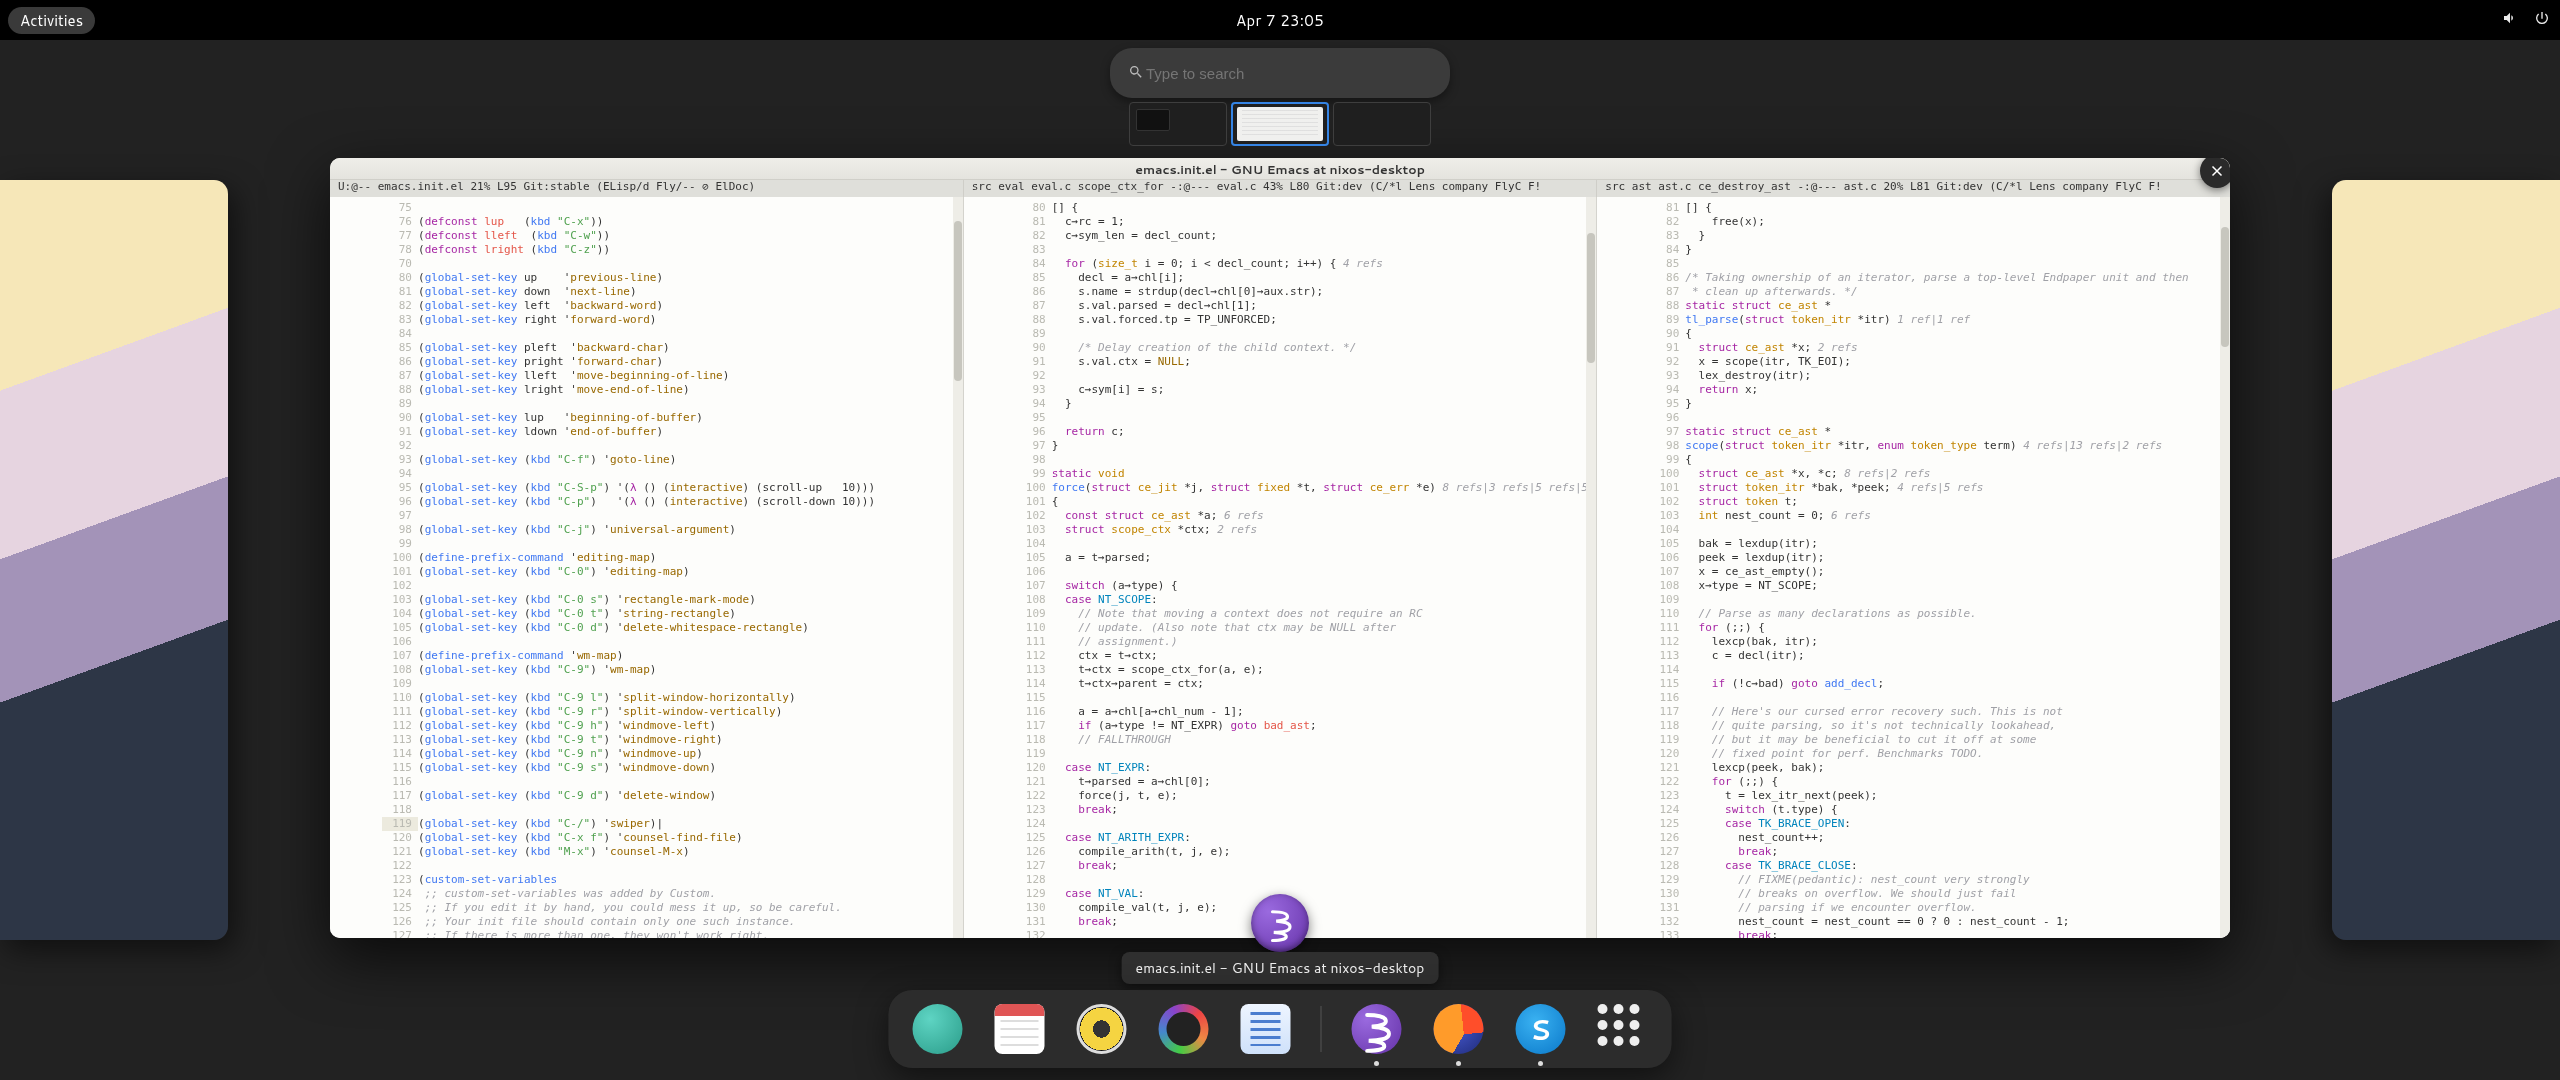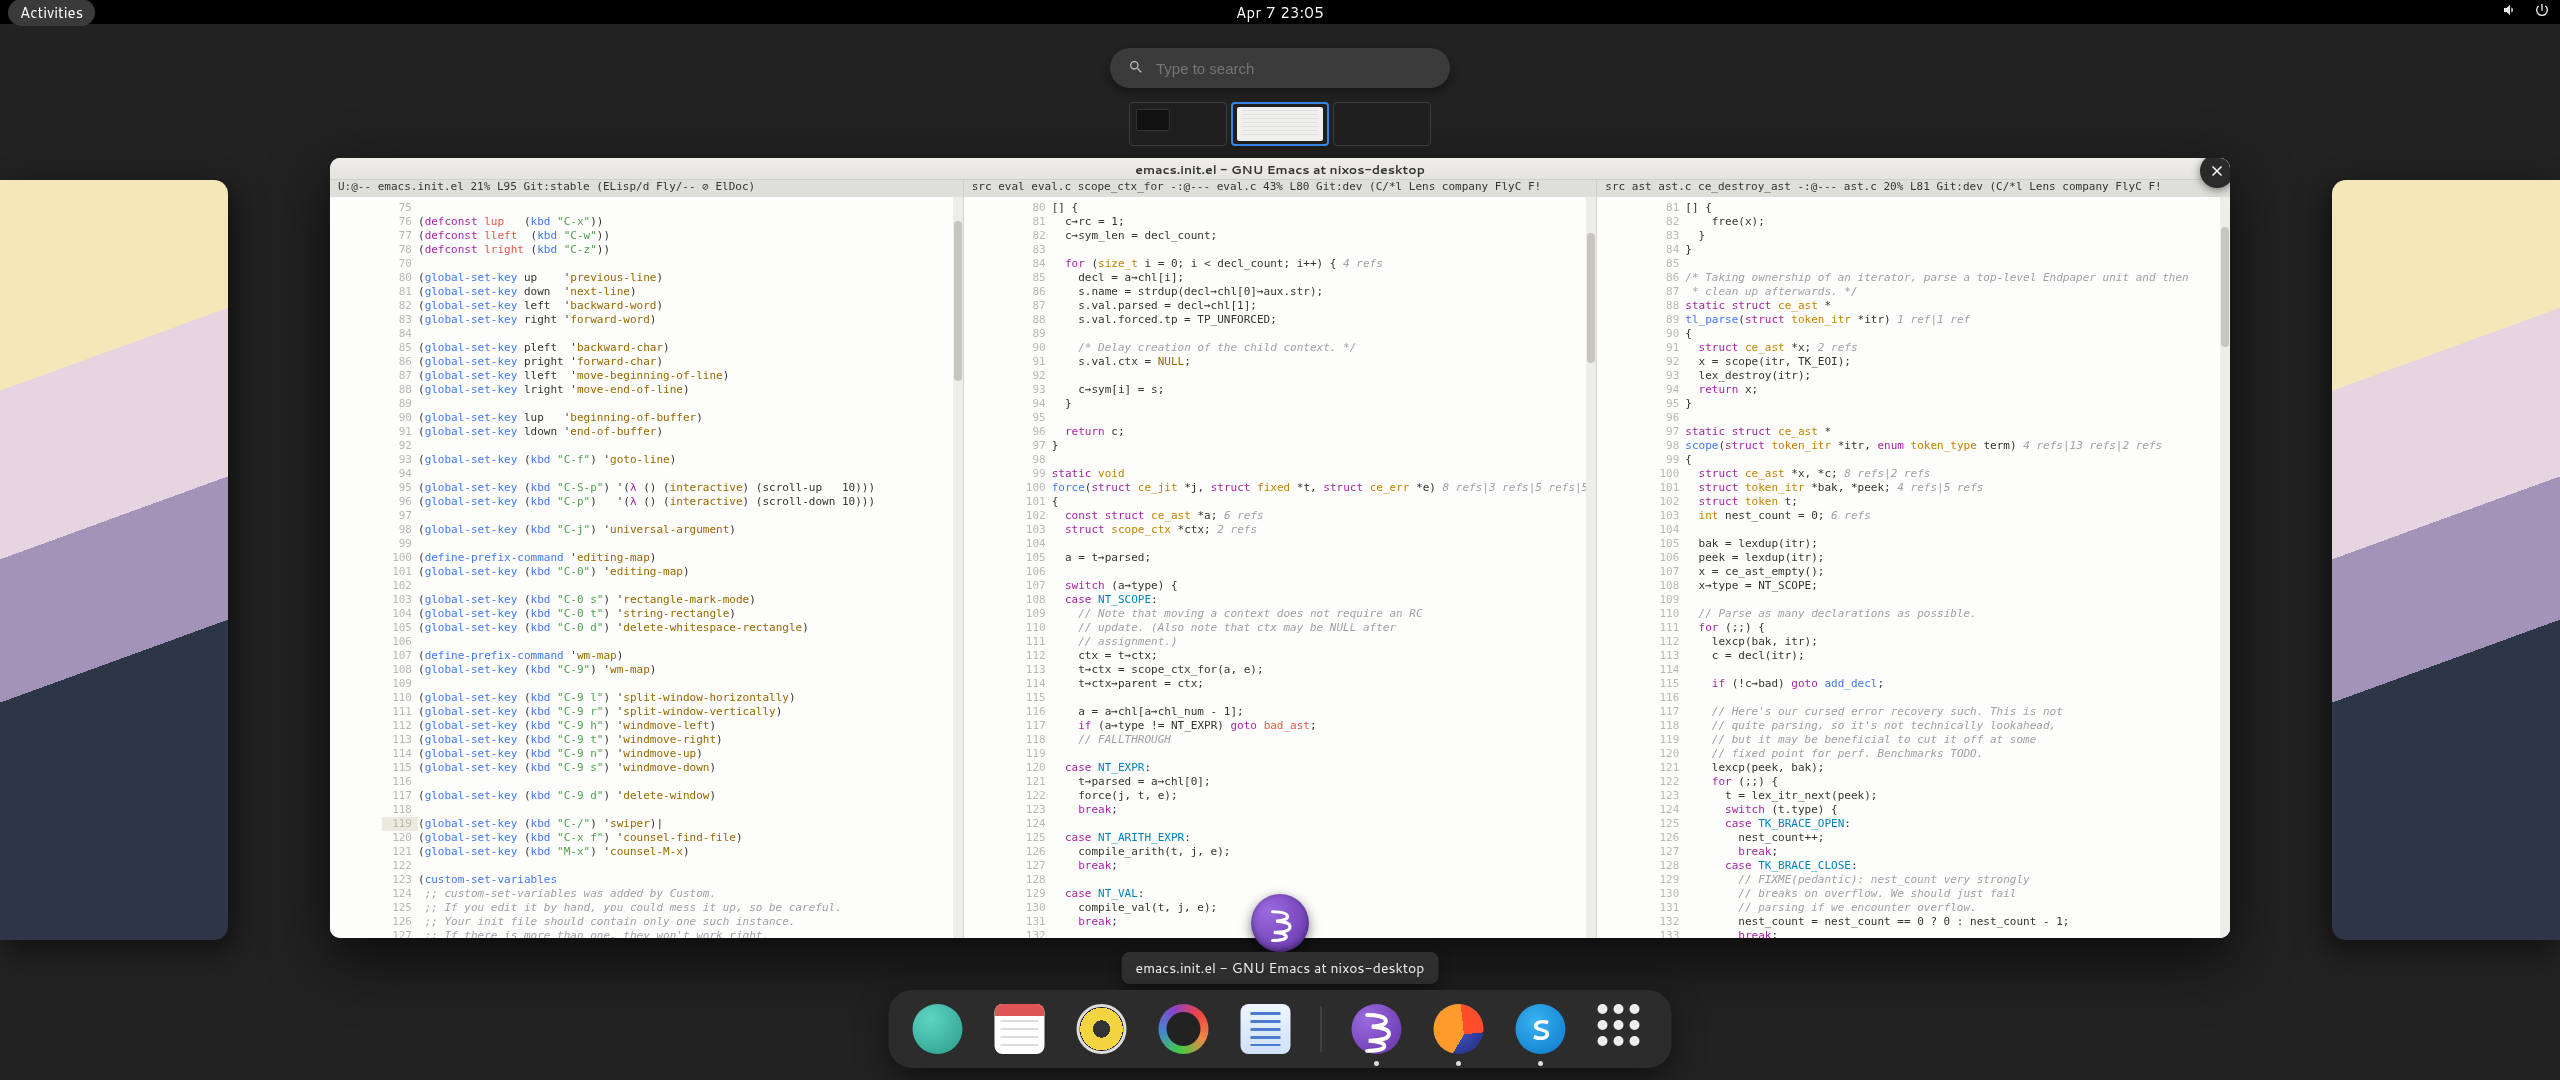--- a/index.html
+++ b/index.html
@@ -1,26 +1,26 @@
 <!DOCTYPE html>
 <html><head>
 <meta charset="utf-8">
 <style>
   * { margin: 0; padding: 0; box-sizing: border-box; }
   html, body { width: 2560px; height: 1080px; overflow: hidden; background: #222222; font-family: "Cantarell", "DejaVu Sans", sans-serif; color: #eeeeee; }
 
   
-  .top-panel { position: absolute; top: 0; left: 0; right: 0; height: 24px; background: #000000; display: flex; align-items: center; font-size: 15px; z-index: 100; }
+  .top-panel { position: absolute; top: 0; left: 0; right: 0; height: 40px; background: #000000; display: flex; align-items: center; font-size: 15px; z-index: 100; }
   .activities-btn { margin-left: 8px; padding: 3px 12px; border-radius: 14px; background: #3a3a3a; color: #fff; font-weight: 500; cursor: pointer; }
   .clock { position: absolute; left: 50%; transform: translateX(-50%); font-weight: 500; color: #fff; letter-spacing: 0.3px; }
   .tray { position: absolute; right: 10px; display: flex; gap: 16px; align-items: center; }
   .tray svg { width: 16px; height: 16px; fill: #eaeaea; }
 
   
-  .search-bar { position: absolute; top: 48px; left: 50%; transform: translateX(-50%); width: 340px; height: 40px; background: #3b3b3b; border-radius: 22px; display: flex; align-items: center; padding: 0 18px; gap: 12px; z-index: 50; box-shadow: 0 4px 10px rgba(0,0,0,.4); }
+  .search-bar { position: absolute; top: 48px; left: 50%; transform: translateX(-50%); width: 340px; height: 50px; background: #3b3b3b; border-radius: 22px; display: flex; align-items: center; padding: 0 18px; gap: 2px; z-index: 50; box-shadow: 0 4px 10px rgba(0,0,0,.4); }
   .search-bar svg { width: 16px; height: 16px; fill: #bbb; }
   .search-bar input { background: transparent; border: none; outline: none; color: #ddd; font-size: 15px; flex: 1; }
 
   
   .ws-switcher { position: absolute; top: 102px; left: 50%; transform: translateX(-50%); display: flex; gap: 4px; z-index: 50; }
   .ws-thumb { width: 98px; height: 44px; border-radius: 4px; background: #1f1f1f; border: 1px solid #3e3e3e; overflow: hidden; position: relative; }
   .ws-thumb.active { border: 2px solid #3584e4; }
   .ws-thumb .t-a { position: absolute; top: 6px; left: 6px; width: 34px; height: 22px; background: #111; border: 1px solid #333; border-radius: 2px; }
   .ws-thumb .t-b { position: absolute; top: 3px; left: 4px; right: 4px; bottom: 3px; background: #f0f0ee; border-radius: 2px; }
   .ws-thumb .t-b::after { content: ""; position: absolute; top: 3px; left: 5px; right: 5px; bottom: 3px; background: repeating-linear-gradient(#d5d5d5, #d5d5d5 1px, #f0f0ee 1px, #f0f0ee 4px); opacity: .6; }

